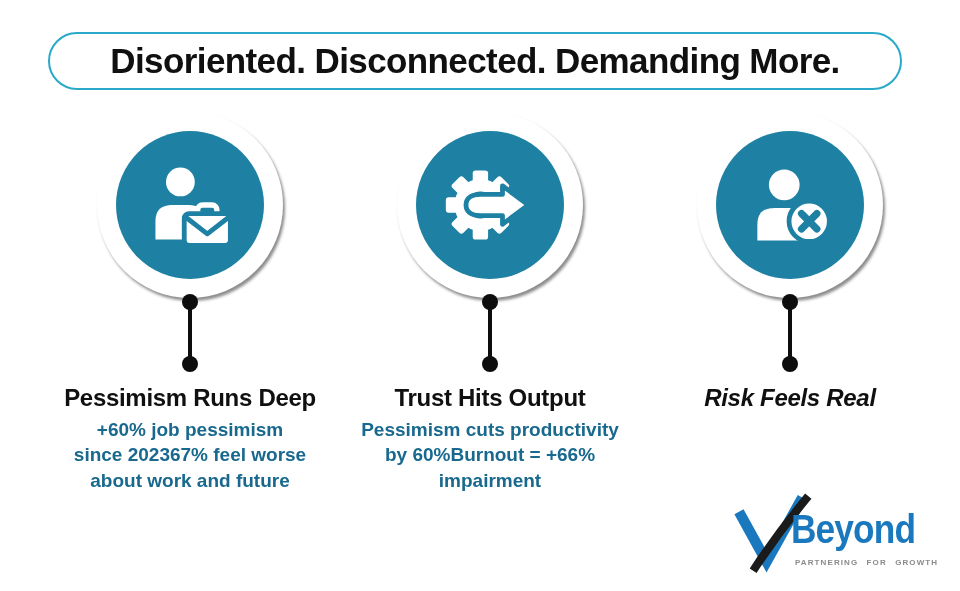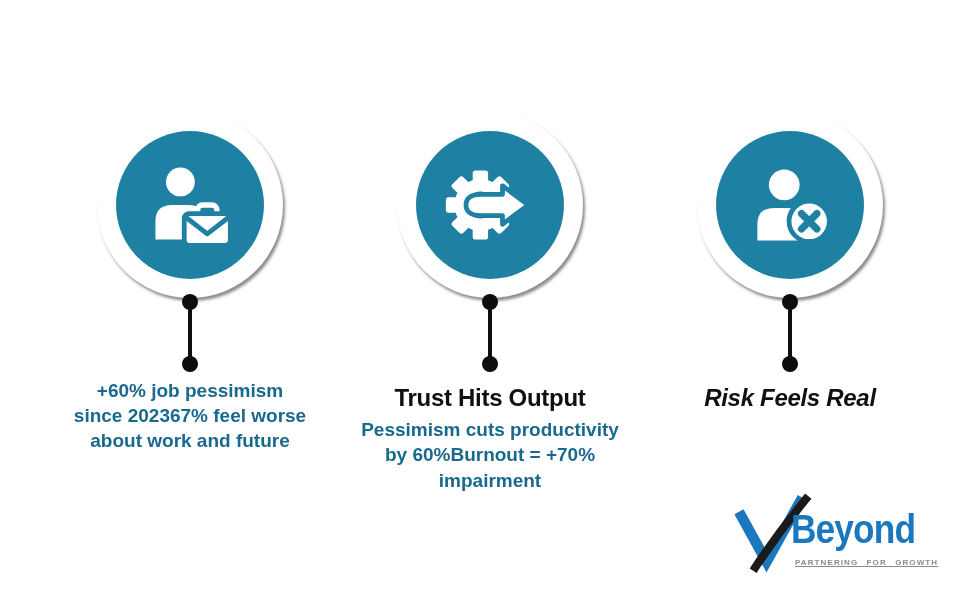--- a/index.html
+++ b/index.html
@@ -76,46 +76,50 @@
     position:absolute;left:58px;top:23px;
     font-size:41px;font-weight:700;line-height:1;
     color:var(--logo-blue,#1A79BE);
     letter-spacing:-1px;
     transform:scaleX(0.86);transform-origin:left center;
     white-space:nowrap;
   }
   .logo-tagline{
     position:absolute;left:62px;top:72px;
     font-size:8px;font-weight:700;color:var(--tagline-gray,#8B8B8B);
-    letter-spacing:1.1px;word-spacing:5px;white-space:nowrap;text-decoration:underline;
+    letter-spacing:1.1px;word-spacing:5px;white-space:nowrap;
   }
 </style>
 </head>
 <body>
 
 <div class="canvas">
 
+  <div class="title-box">
+    <div class="title-text">Disoriented. Disconnected. Demanding More.</div>
+  </div>
 
   <div class="column c1">
     <div class="circle-outer">
       <div class="circle-inner">
         <svg class="icon-svg" viewBox="0 0 100 100">
           <circle cx="40" cy="26" r="15" fill="#ffffff"></circle>
           <path d="M14,86 V68 C14,52 23,50 34,50 H48 C60,50 66,55 66,66 V86 Z" fill="#ffffff"></path>
           <rect x="58" y="50" width="20" height="14" rx="5" fill="none" stroke="#ffffff" stroke-width="5.5" style="fill:var(--teal,#1E81A3)"></rect>
           <rect x="44" y="59" width="48" height="33" rx="5" fill="#ffffff" stroke-width="5" style="stroke:var(--teal,#1E81A3)"></rect>
           <path d="M46,63 L68,80 L90,63" fill="none" stroke-width="5" stroke-linecap="round" stroke-linejoin="round" style="stroke:var(--teal,#1E81A3)"></path>
         </svg>
       </div>
     </div>
     <div class="connector">
       <div class="dot"></div>
       <div class="stem"></div>
       <div class="dot"></div>
     </div>
+    <div class="col-heading">Pessimism Runs Deep</div>
     <div class="col-body">+60% job pessimism since 202367% feel worse about work and future</div>
   </div>
 
   <div class="column c2">
     <div class="circle-outer">
       <div class="circle-inner">
         <svg class="icon-svg" viewBox="0 0 100 100">
           <g fill="#ffffff">
             <rect x="32" y="14" width="16" height="16" rx="3"></rect>
             <rect x="32" y="14" width="16" height="16" rx="3" transform="rotate(45 40 50)"></rect>
@@ -131,21 +135,21 @@
           <path d="M40,61 C29,61 25,56 25,50 C25,44 29,39 40,39 L63,39 L63,30 L90,50 L63,70 L63,61 Z" fill="#ffffff" stroke-width="5" stroke-linejoin="round" style="stroke:var(--teal,#1E81A3)"></path>
         </svg>
       </div>
     </div>
     <div class="connector">
       <div class="dot"></div>
       <div class="stem"></div>
       <div class="dot"></div>
     </div>
     <div class="col-heading">Trust Hits Output</div>
-    <div class="col-body">Pessimism cuts productivity by 60%Burnout = +70% impairment</div>
+    <div class="col-body">Pessimism cuts productivity by 60%Burnout = +66% impairment</div>
   </div>
 
   <div class="column c3">
     <div class="circle-outer">
       <div class="circle-inner">
         <svg class="icon-svg" viewBox="0 0 100 100">
           <circle cx="44" cy="29" r="16" fill="#ffffff"></circle>
           <path d="M16,87 V71 C16,55 25,53 36,53 H52 C63,53 72,55 72,71 V87 Z" fill="#ffffff"></path>
           <circle cx="70" cy="67" r="21" fill="#ffffff" stroke-width="5" style="stroke:var(--teal,#1E81A3)"></circle>
           <path d="M62,59 L78,75 M78,59 L62,75" fill="none" stroke-width="7.5" stroke-linecap="round" style="stroke:var(--teal,#1E81A3)"></path>

